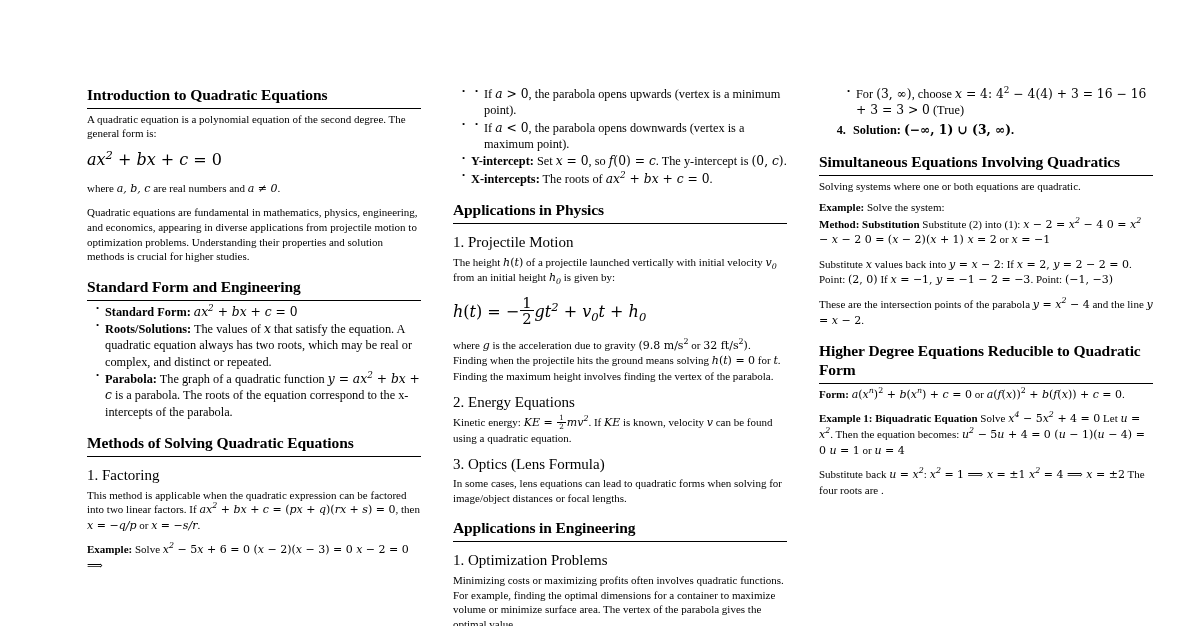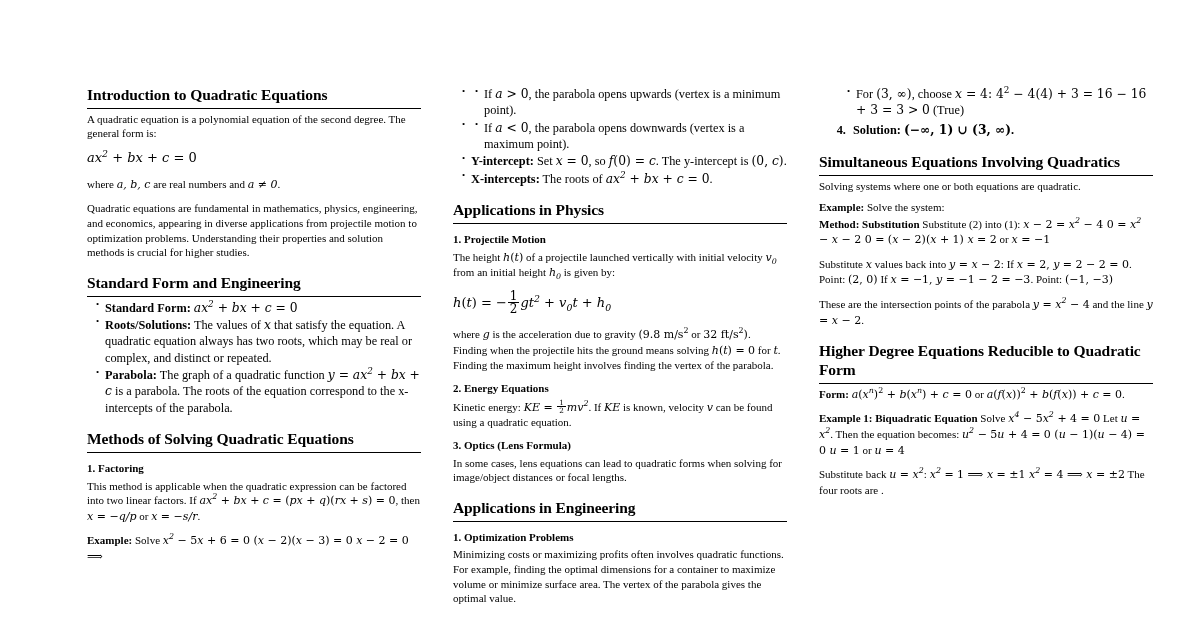--- a/index.html
+++ b/index.html
@@ -43,42 +43,42 @@
     font-weight: bold;
     line-height: 1.22;
     margin: 0 0 3px 0;
     padding: 0 0 3px 0;
     border-bottom: 1.6px solid #000;
     letter-spacing: -0.1px;
   }
   h1.sec.tight { margin-top: 0; }
   h1.sec.spaced { margin-top: 14px; }
   h2.sub {
-    font-size: 11px;
-    font-weight: bold;
+    font-size: 15px;
+    font-weight: normal;
     line-height: 1.25;
     margin: 9px 0 3px 0;
   }
   p.para {
     font-size: 11px;
     line-height: 1.325;
     margin: 0 0 9px 0;
     text-align: left;
   }
   p.para.tiny-gap { margin-bottom: 7px; }
   .math {
     font-family: "DejaVu Serif", "Liberation Serif", serif;
     font-style: italic;
   }
   .mathn {
     font-family: "DejaVu Serif", "Liberation Serif", serif;
     font-style: normal;
   }
   .display {
-    font-size: 13px;
+    font-size: 16px;
     margin: 7px 0 10px 0;
     line-height: 1.3;
     font-family: "DejaVu Serif", "Liberation Serif", serif;
   }
   .display.big { margin: 9px 0 12px 0; }
   b.lbl { font-weight: bold; }
   
   ul.bul {
     list-style: none;
     margin: 0 0 9px 0;

